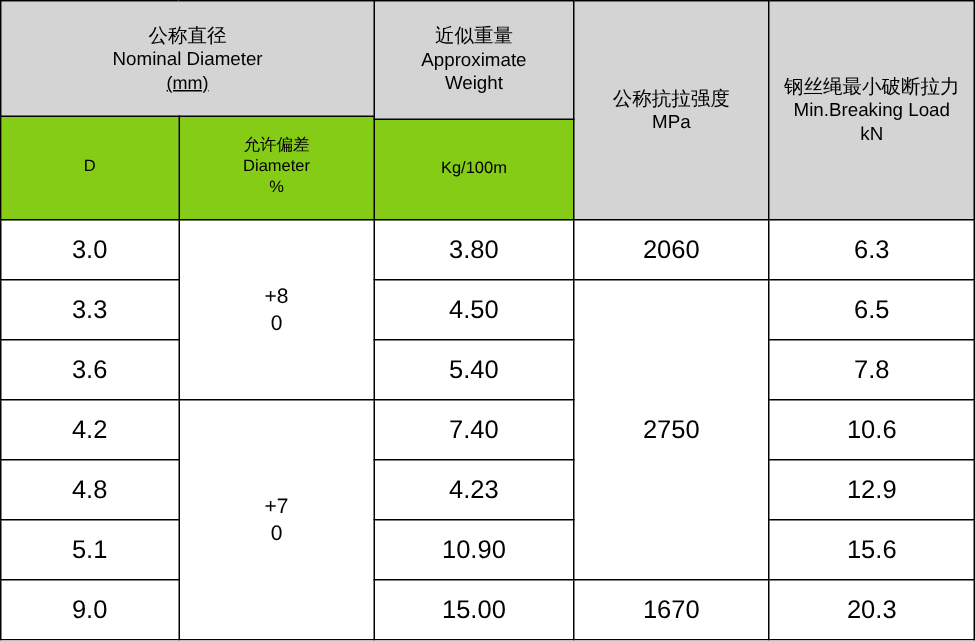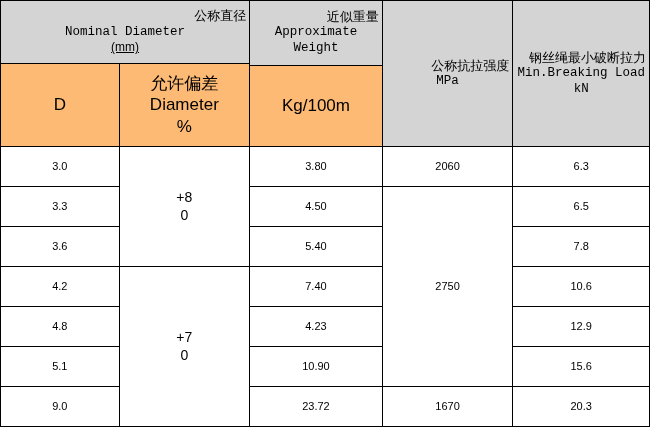--- a/index.html
+++ b/index.html
@@ -28,36 +28,34 @@
     font-weight: normal;
     padding: 2px 3px;
     line-height: 1.25;
   }
   .hdr {
     background: #d4d4d4;
     font-size: 13px;
   }
   .hdr .cn {
     font-size: 13px;
-    text-align: right;
   }
   .hdr .en {
     font-size: 12.5px;
-    font-family: Liberation Mono, monospace;
   }
   .hdr .sm {
     font-size: 12px;
     text-decoration: underline;
   }
   .sub-hdr {
-    background: #fdba74;
-    font-size: 17px;
+    background: #84cc16;
+    font-size: 11px;
   }
   .body-cell {
-    font-size: 11px;
+    font-size: 17px;
     background: #ffffff;
   }
   .tol-cell {
     font-size: 14px;
     line-height: 2.0;
   }
   .tol-cell .tol-line {
     display: block;
   }
   .col-d     { width: 118px; }
@@ -147,18 +145,18 @@
       <td class="body-cell">4.23</td>
       <td class="body-cell">12.9</td>
     </tr>
     <tr class="row-h">
       <td class="body-cell">5.1</td>
       <td class="body-cell">10.90</td>
       <td class="body-cell">15.6</td>
     </tr>
     <tr class="row-h">
       <td class="body-cell">9.0</td>
-      <td class="body-cell">23.72</td>
+      <td class="body-cell">15.00</td>
       <td class="body-cell" rowspan="1">1670</td>
       <td class="body-cell">20.3</td>
     </tr>
   </tbody>
 </table>
 
 </body></html>

